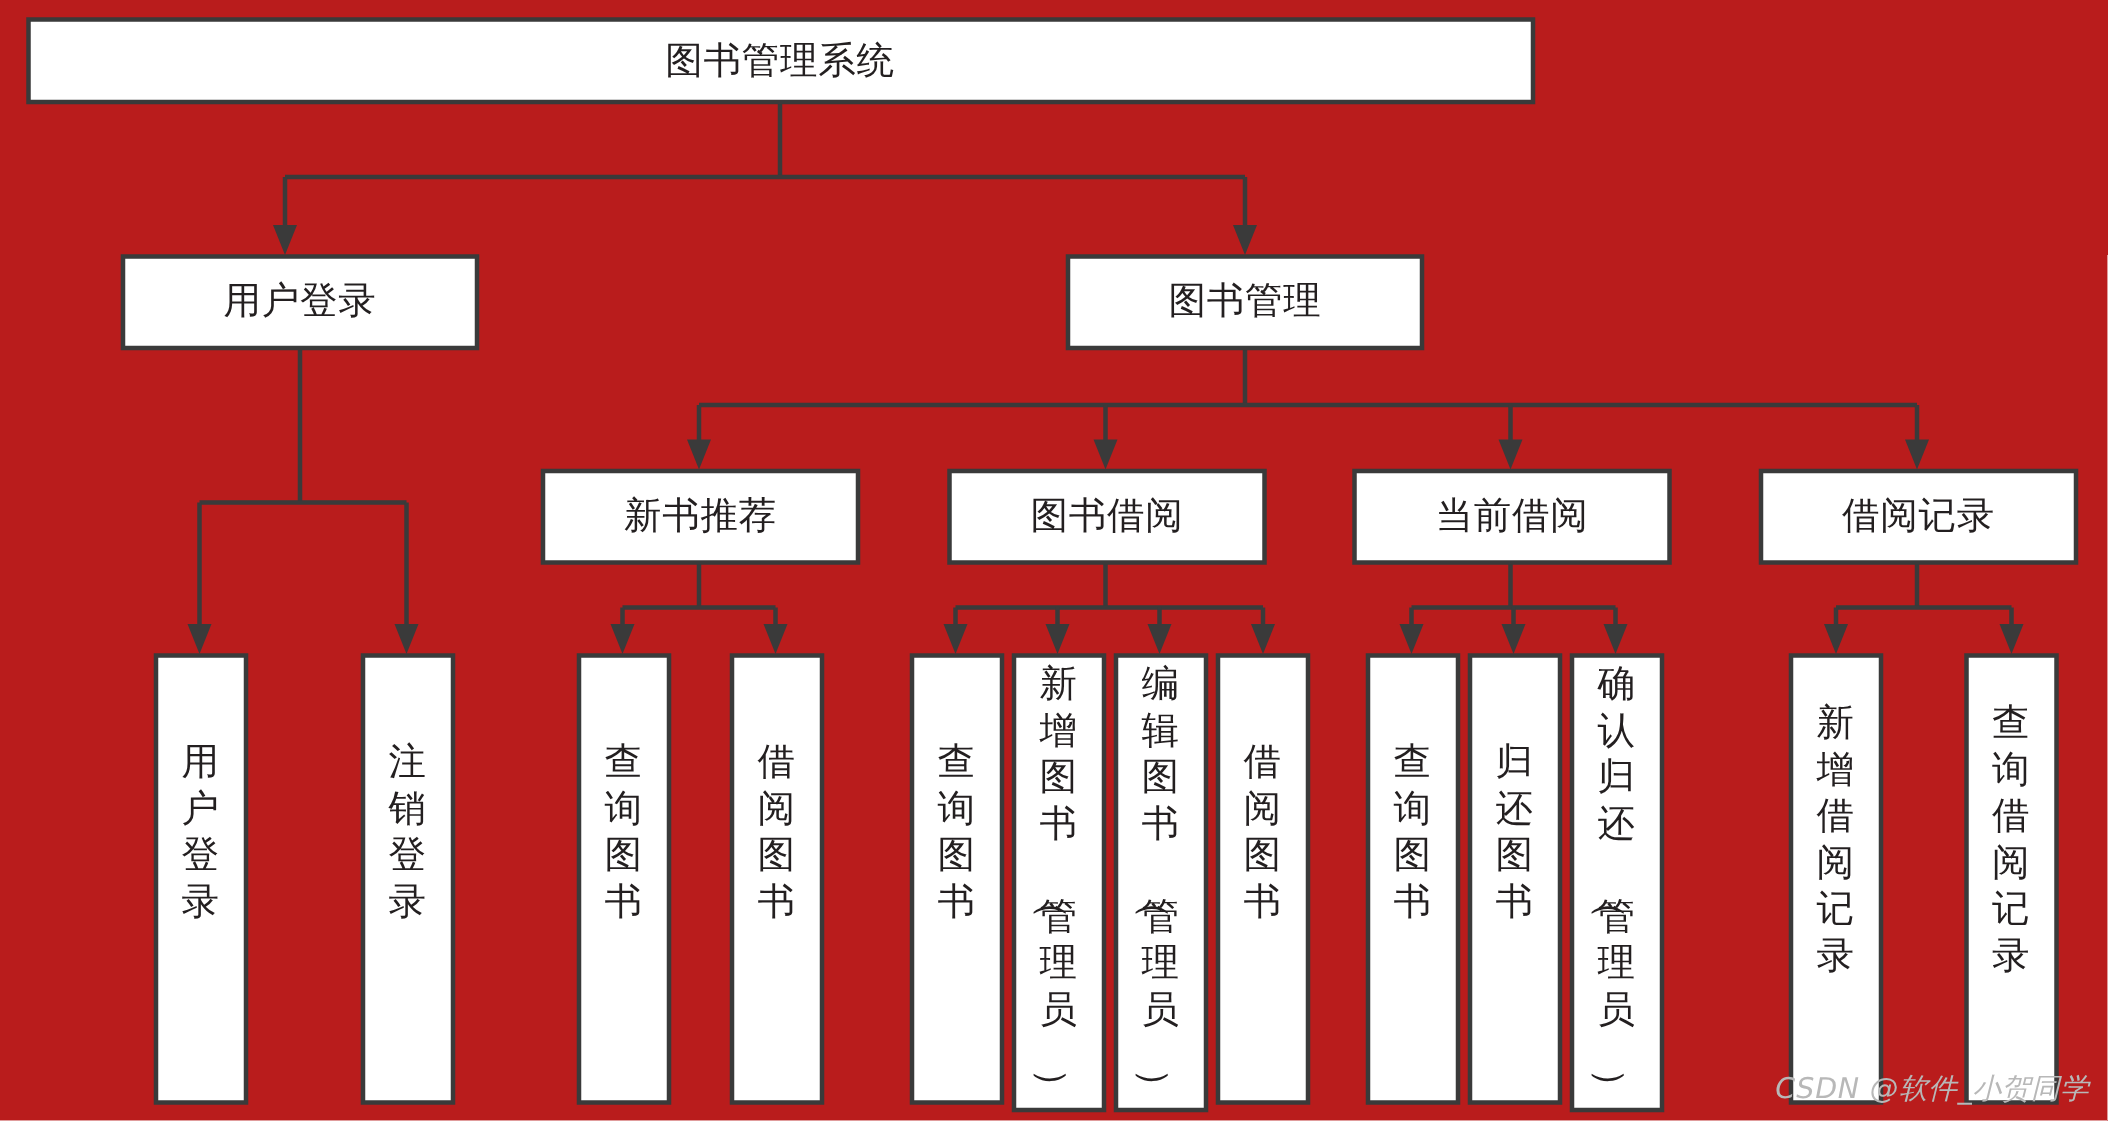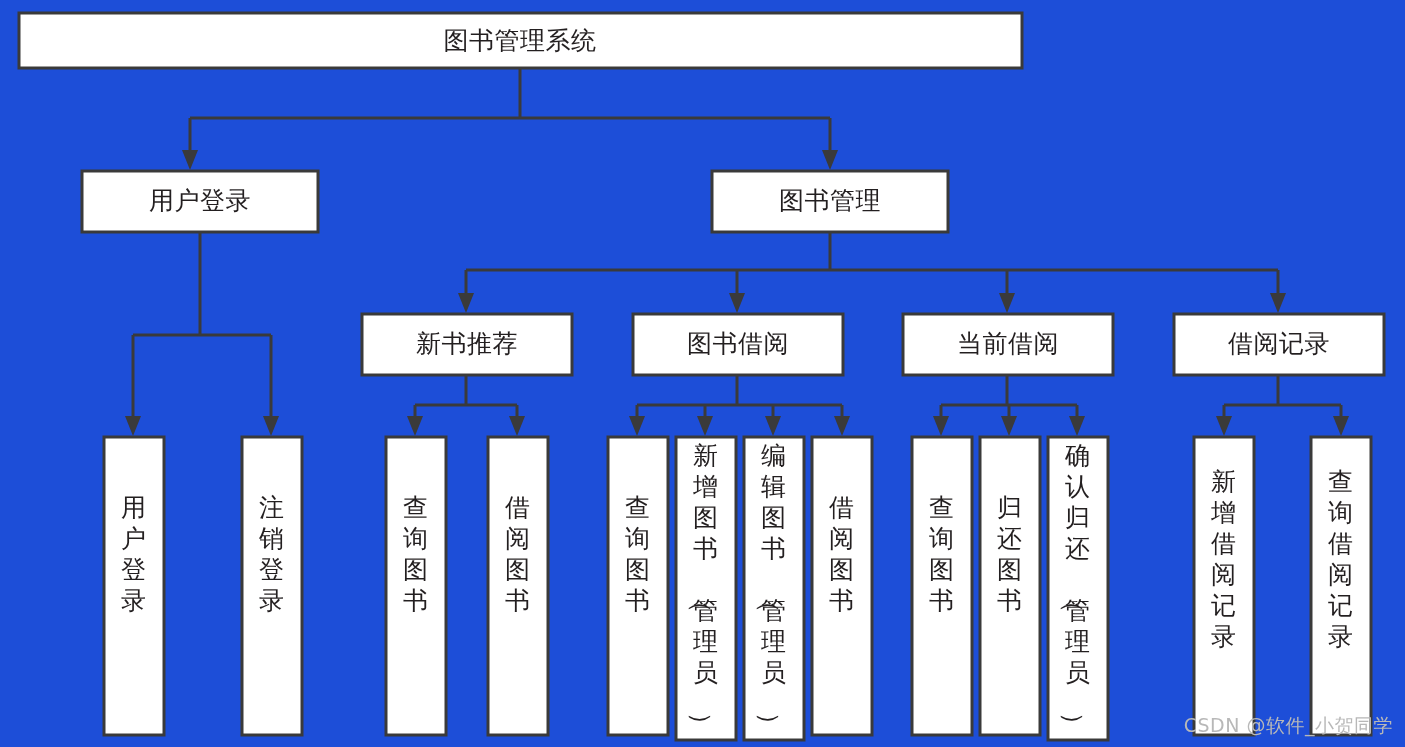--- a/index.html
+++ b/index.html
@@ -8,21 +8,21 @@
     padding: 0;
     background: #ffffff;
   }
   body {
     font-family: "DejaVu Sans", "Liberation Sans", sans-serif;
   }
   #diagram-root {
     position: relative;
     width: 1405px;
     height: 747px;
-    background: #1d4ed8;
+    background: #b91c1c;
     overflow: hidden;
   }
   svg#tree-svg {
     position: absolute;
     left: 0;
     top: 0;
     width: 1405px;
     height: 747px;
     display: block;
   }
@@ -58,20 +58,21 @@
   }
   .watermark {
     position: absolute;
     right: 12px;
     bottom: 8px;
     font-family: "DejaVu Sans", "Liberation Sans", sans-serif;
     font-size: 19px;
     color: #b8b8b8;
     white-space: nowrap;
     letter-spacing: 0.5px;
+    font-style: italic;
   }
 </style>
 </head>
 <body>
 
 <div id="diagram-root">
 
   <svg id="tree-svg" viewBox="0 0 1405 747" xmlns="http://www.w3.org/2000/svg">
 
     <defs>

